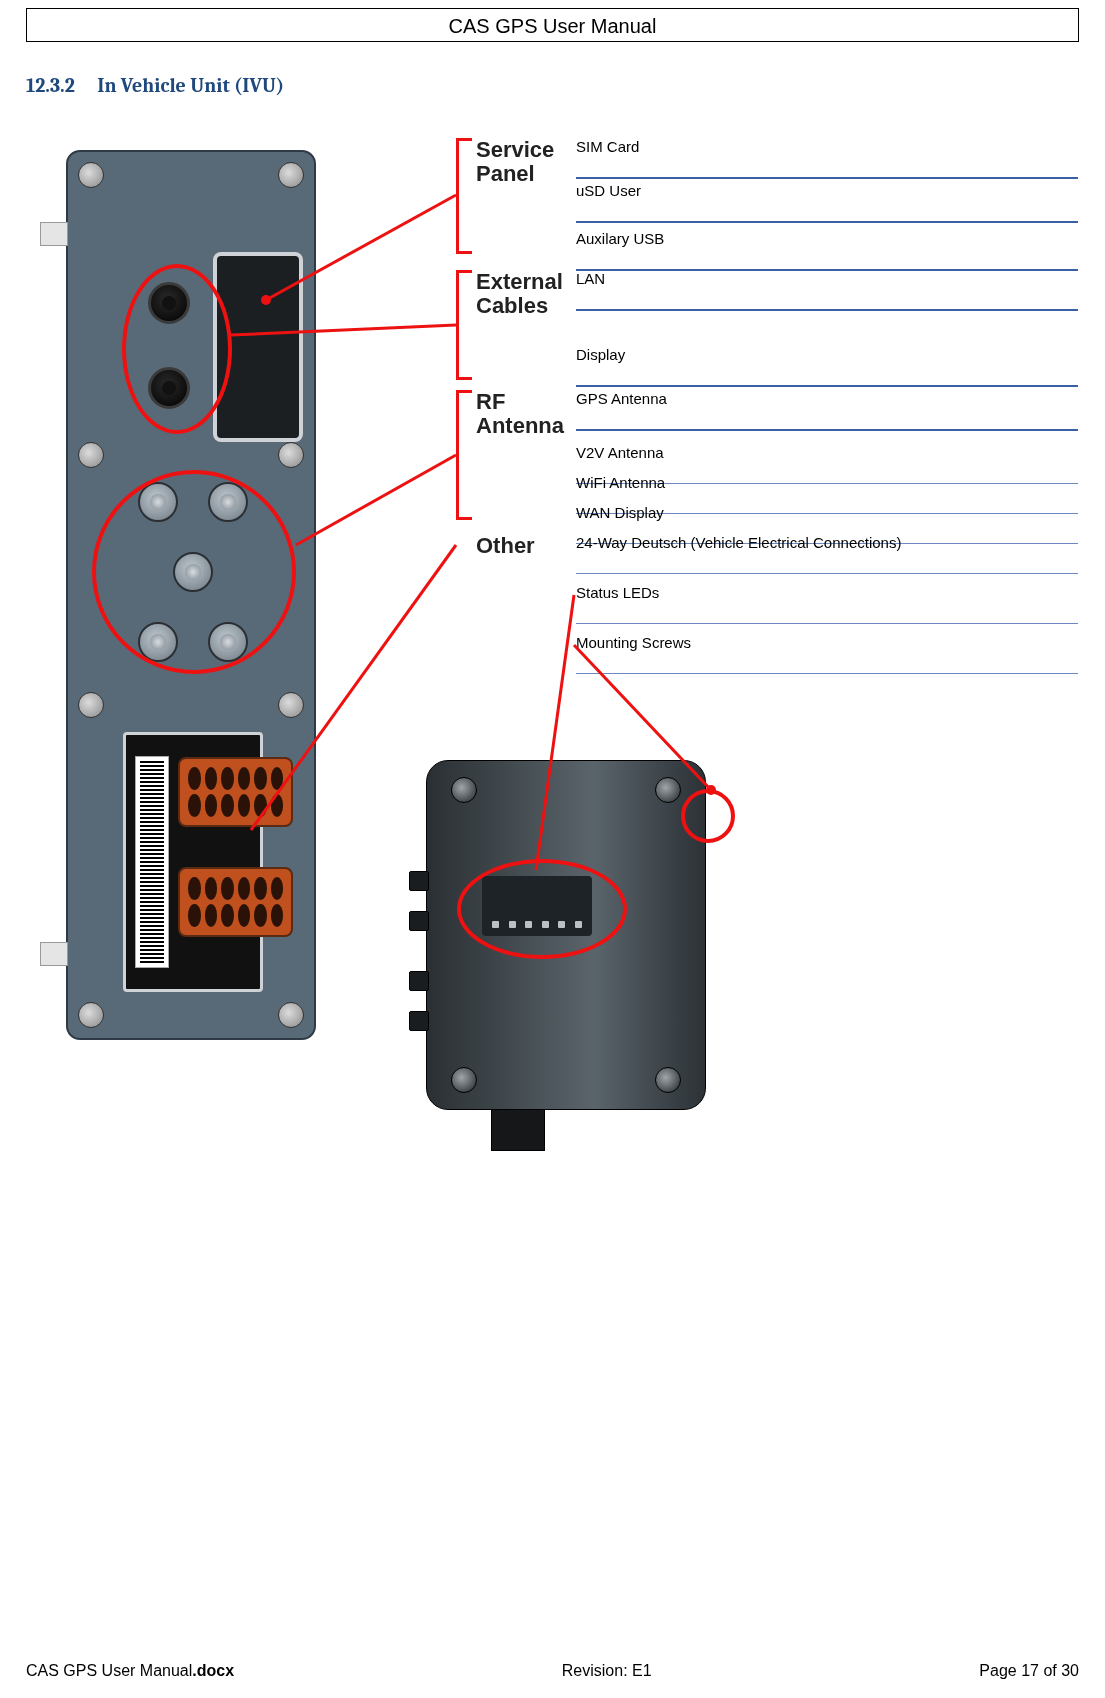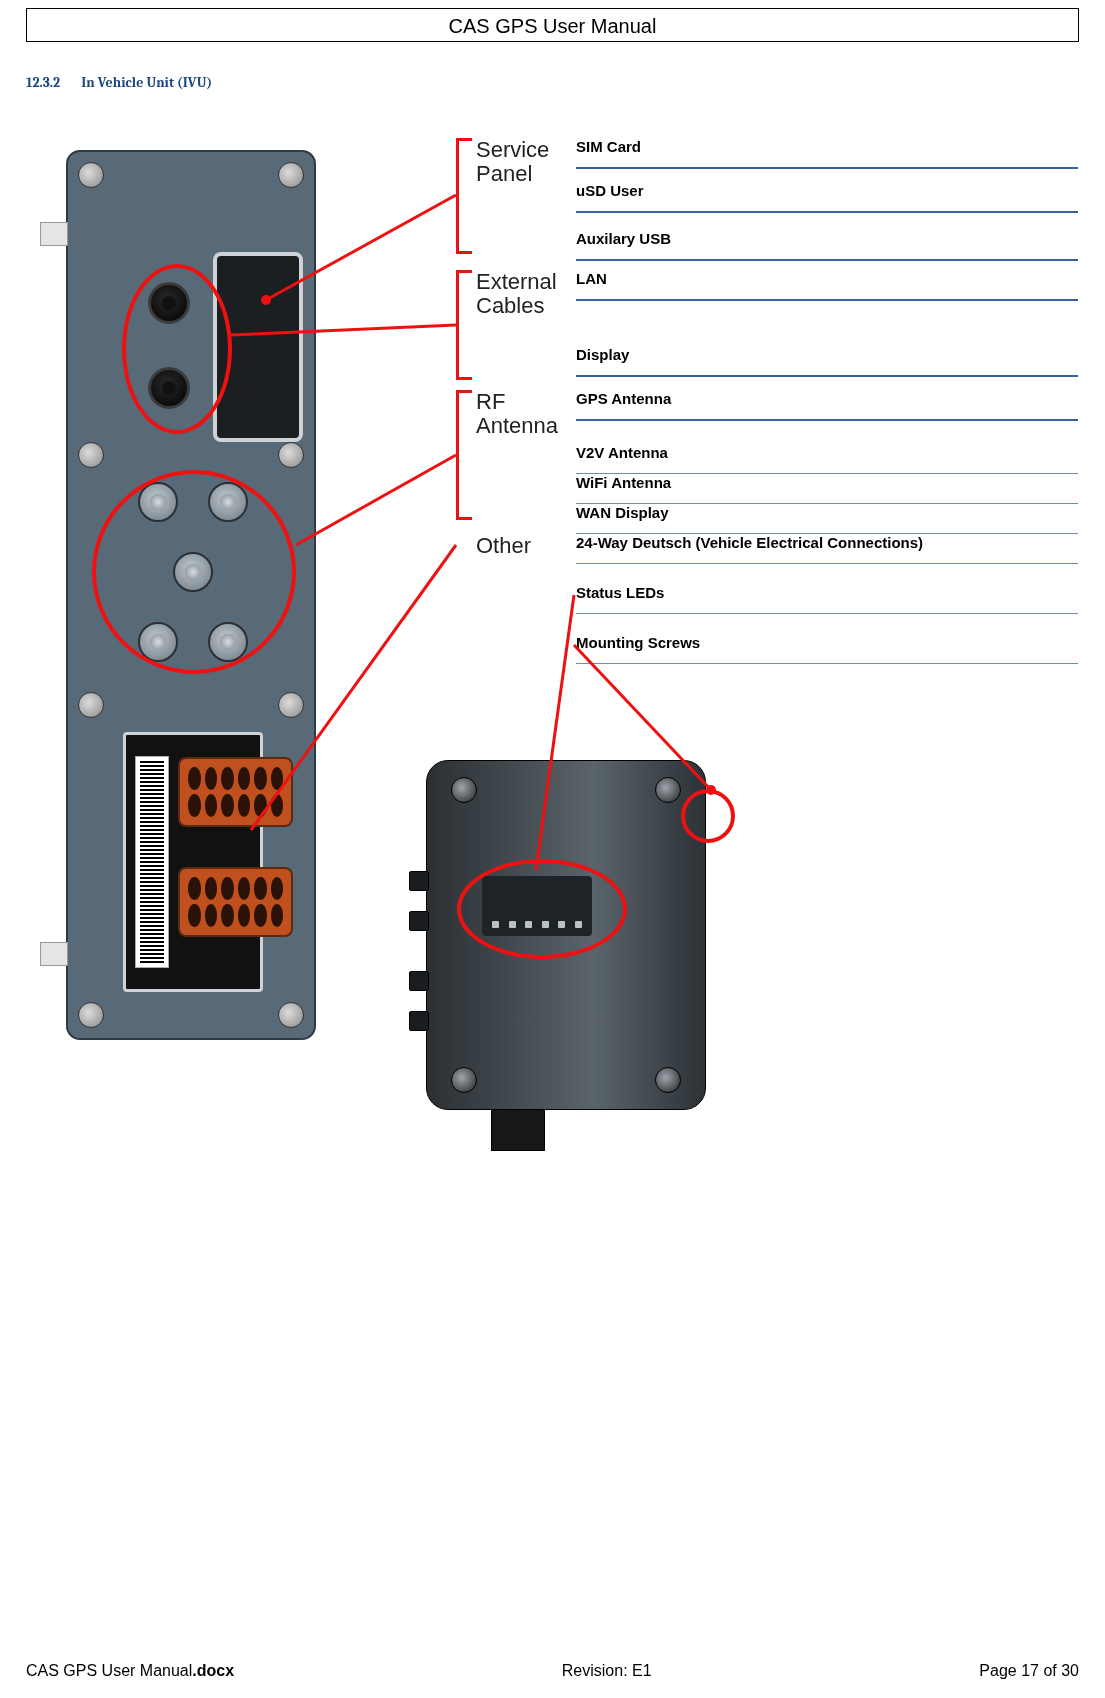--- a/index.html
+++ b/index.html
@@ -21,21 +21,21 @@
     text-align: center;
     line-height: 34px;
     font-size: 20px;
   }
   .section-heading {
     position: absolute;
     top: 74px;
     left: 26px;
     font-family: Cambria, Georgia, serif;
     color: #1f497d;
-    font-size: 14px;
+    font-size: 20px;
     font-weight: bold;
   }
   .section-heading .num { margin-right: 18px; }
   .figure {
     position: absolute;
     top: 130px;
     left: 26px;
     right: 26px;
     height: 1060px;
   }
@@ -226,28 +226,29 @@
     left: 450px;
     width: 610px;
   }
   .group-title {
     position: absolute;
     left: 0;
     font-size: 22px;
     line-height: 1.1;
     color: #222;
     width: 100px;
+    font-weight: bold;
   }
   .item {
     position: absolute;
     left: 100px;
     right: 8px;
     font-size: 15px;
-    font-weight: bold;
-    padding-bottom: 12px;
+    font-weight: normal;
+    padding-bottom: 22px;
     border-bottom: 2px solid #3a5fa3;
   }
   .item.thin { border-bottom-width: 1px; border-bottom-color: #6c89c0; }
   .bracket {
     position: absolute;
     border: 3px solid #e11;
     border-right: none;
     left: -20px;
     width: 16px;
   }

